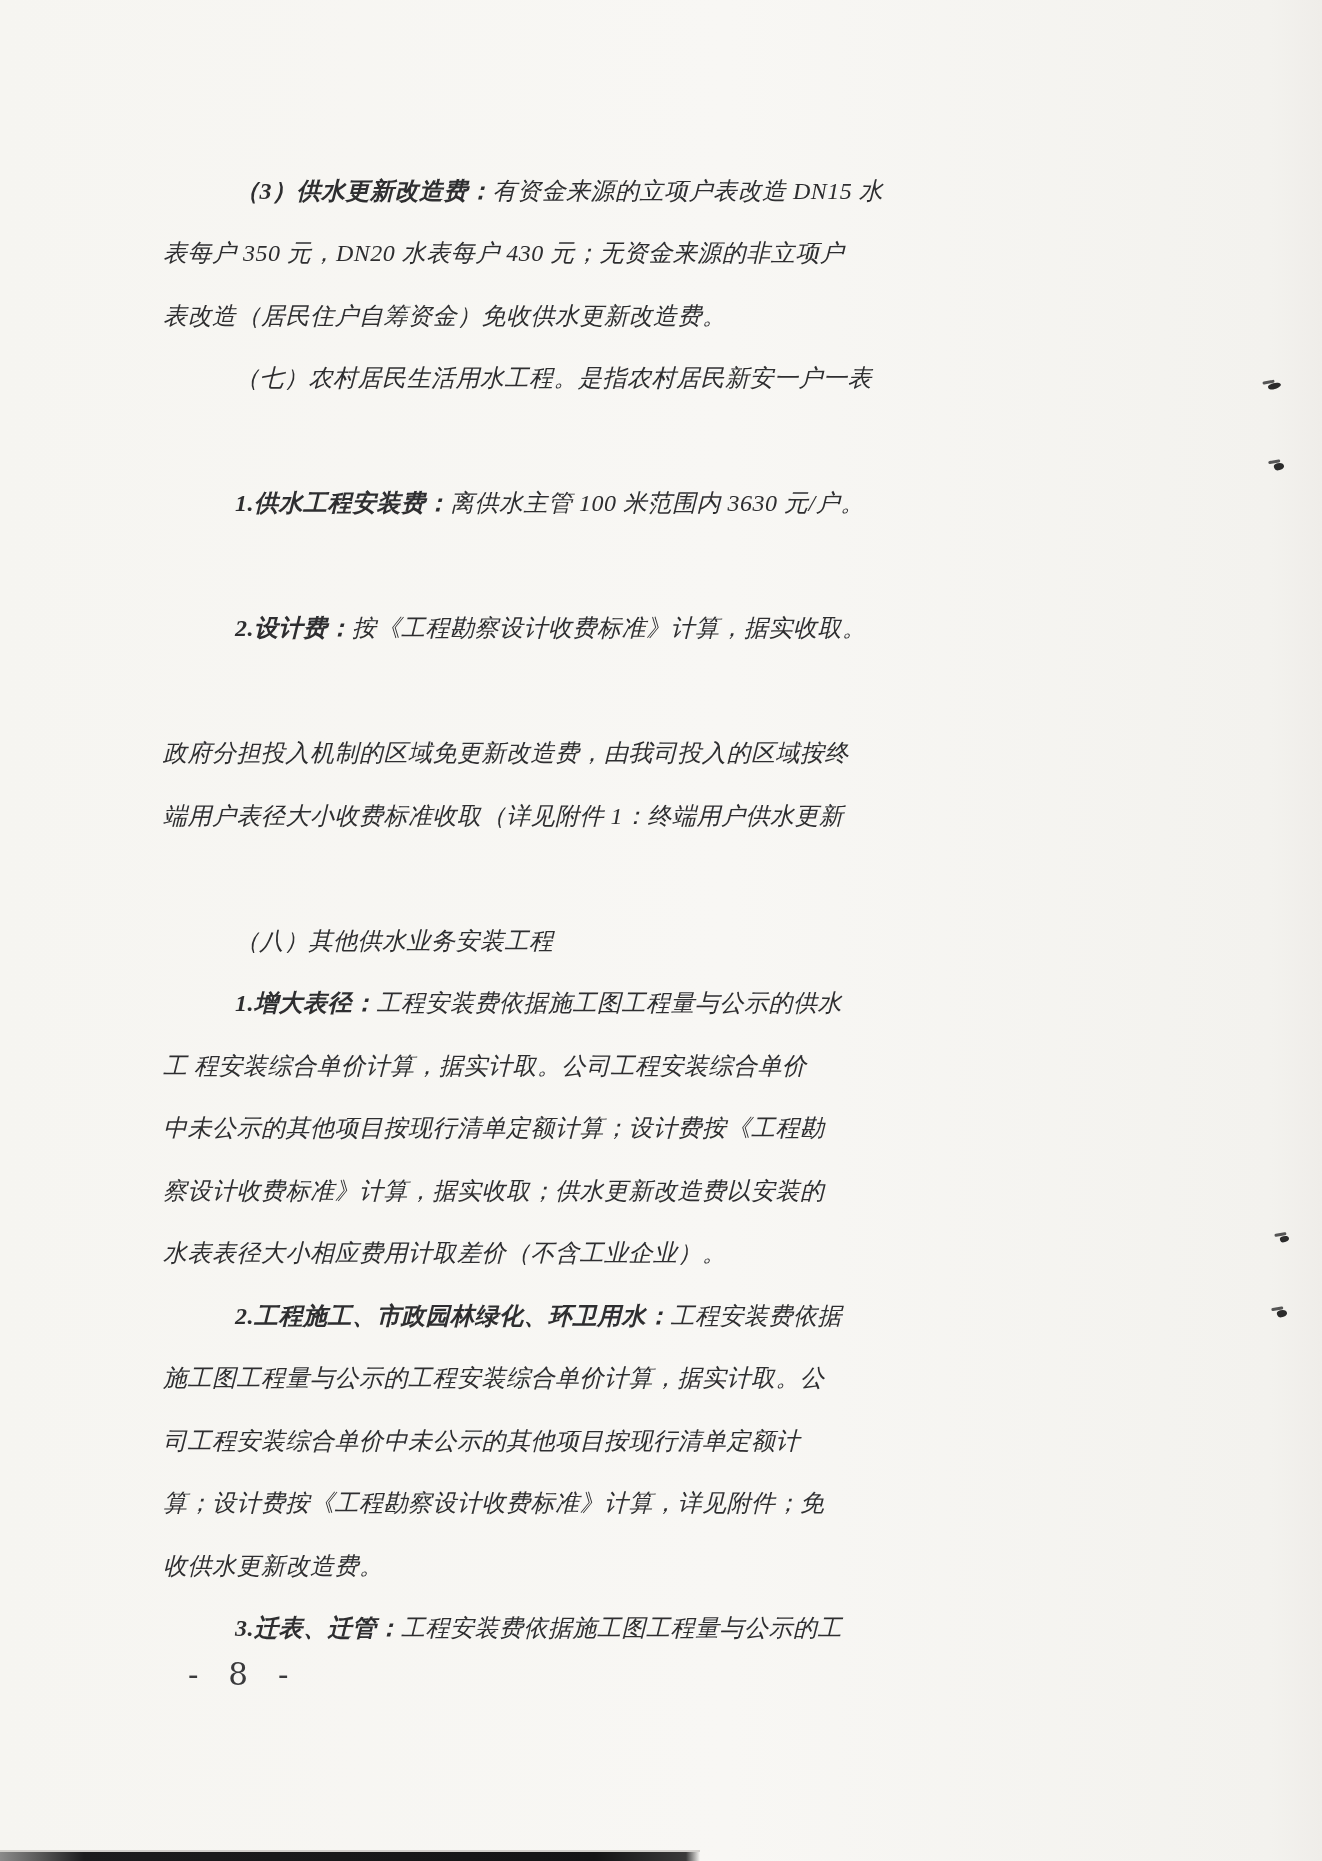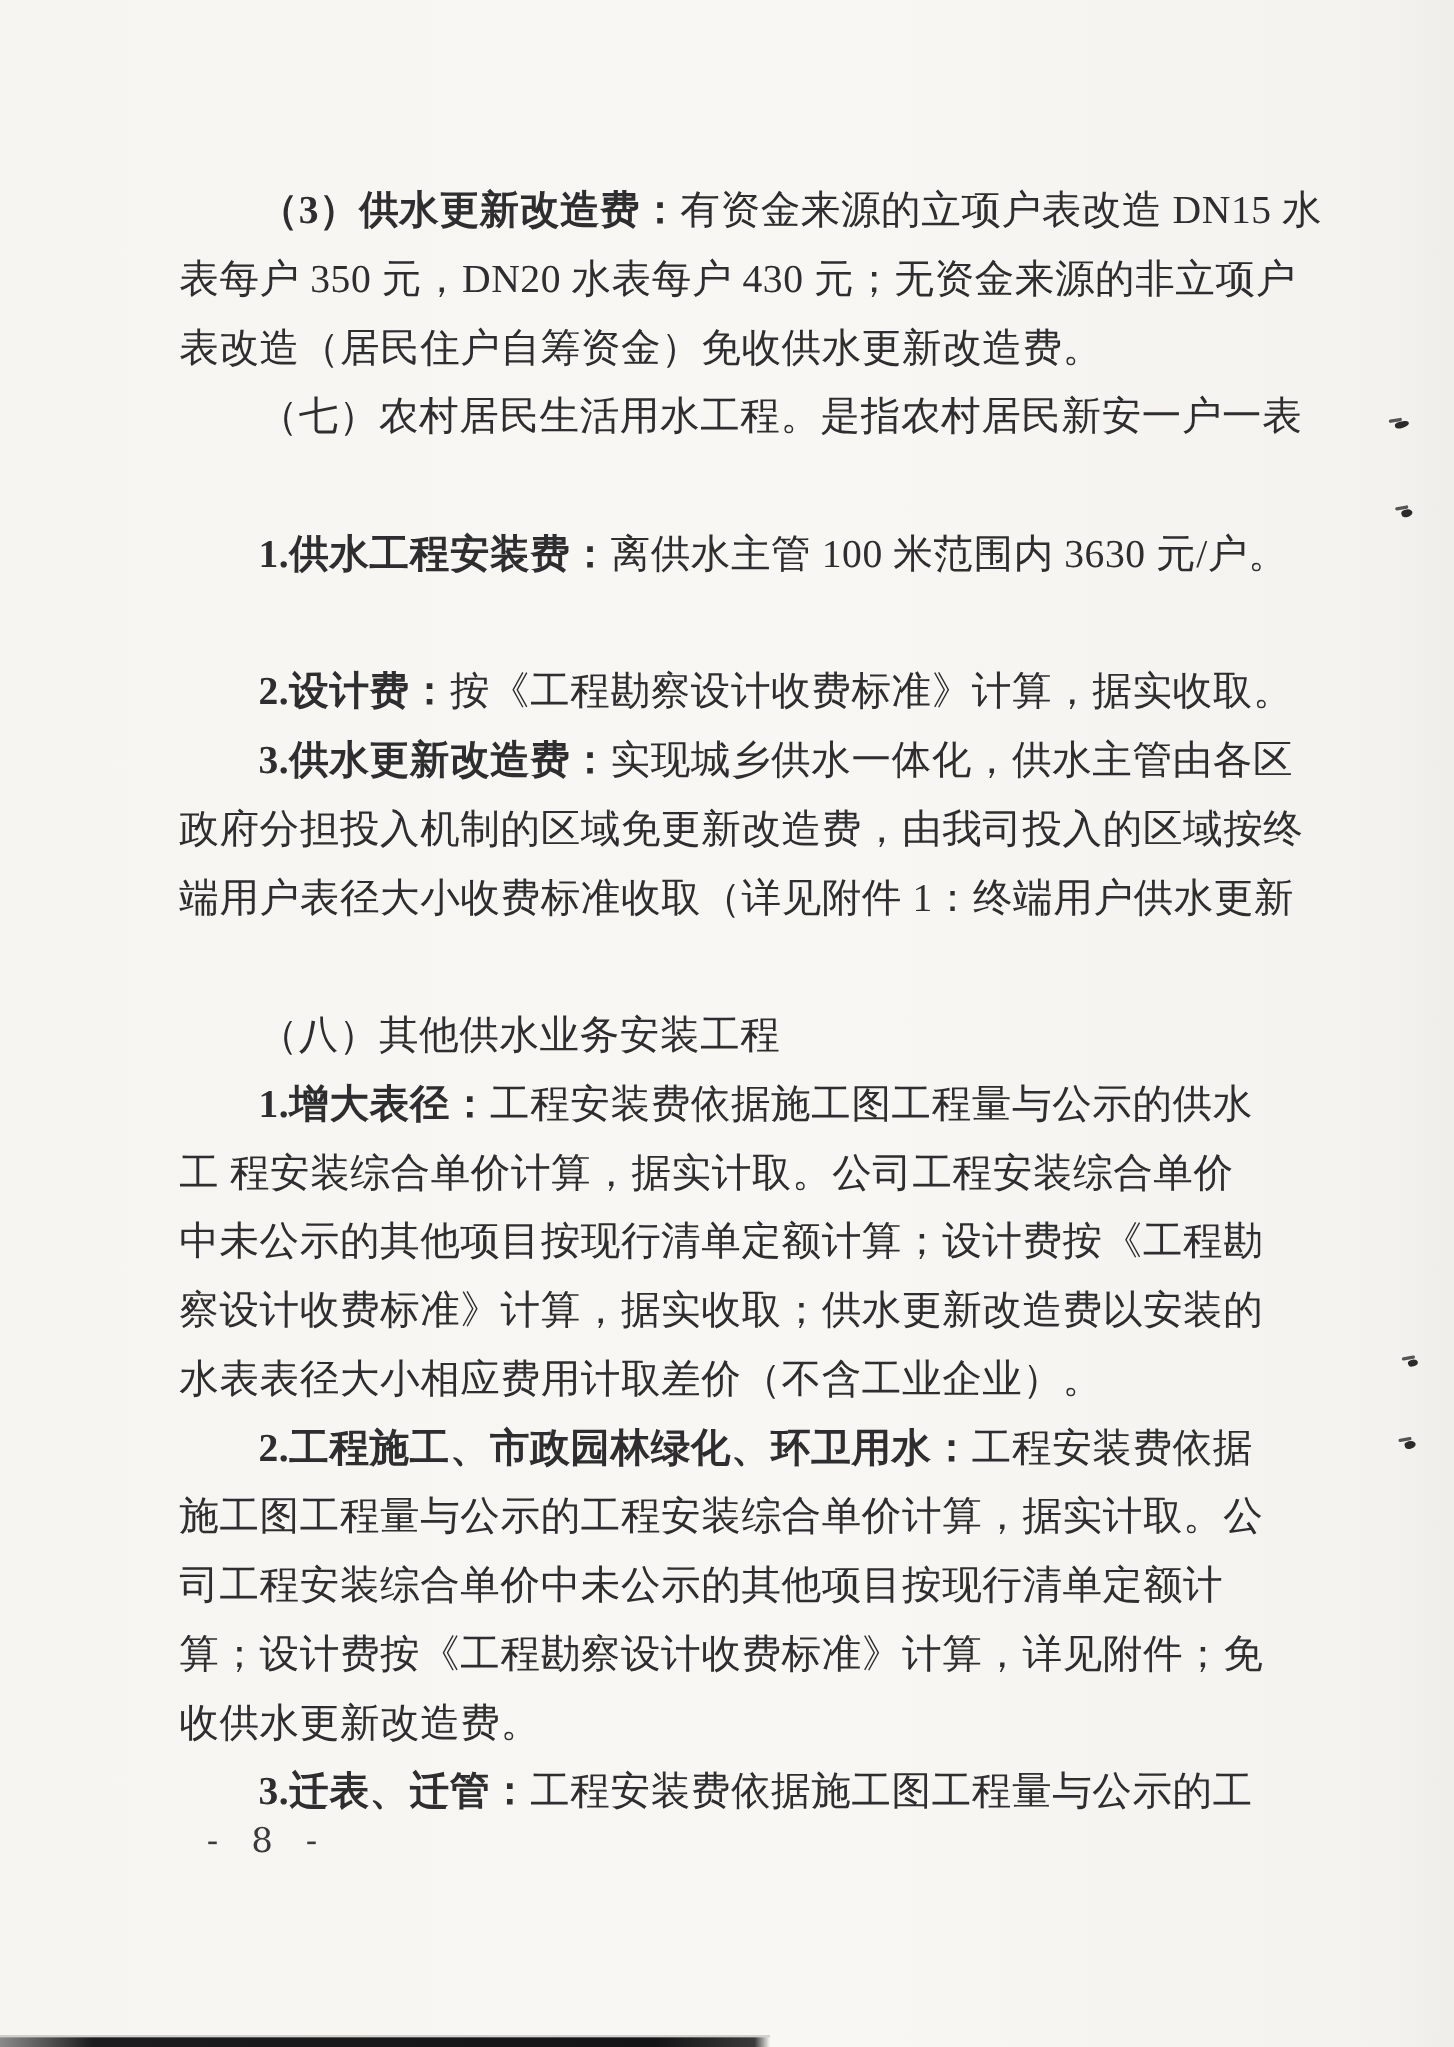--- a/index.html
+++ b/index.html
@@ -13,26 +13,27 @@
     position:relative;
     width:1322px;height:1861px;
     background:linear-gradient(90deg,#f6f5f1 0%,#f8f7f4 55%,#f3f2ee 96%,#efede9 100%);
     color:#2e2e30;
     overflow:hidden;
   }
   .line{
     position:absolute;
     left:163px;
     width:1010px;
-    font-size:36px;
+    font-size:24px;
     line-height:48px;
     letter-spacing:0.5px;
     white-space:nowrap;
     color:#2e2e30;
     font-family:"Liberation Serif","DejaVu Serif",serif;
+    font-style:italic;
   }
   .line.indent{padding-left:72px;}
   .lead{font-weight:bold;}
   .page-number{
     position:absolute;
     left:188px;top:1656px;
     font-size:31px;
     letter-spacing:10px;
     color:#3a3a3c;
     font-family:"DejaVu Serif","Liberation Serif",serif;
@@ -74,21 +75,20 @@
 <body>
 
 <div class="page">
 
   <div class="line indent" style="top:167px"><span class="lead">（3）供水更新改造费：</span><span>有资金来源的立项户表改造 DN15 水</span></div>
   <div class="line" style="top:229px"><span>表每户 350 元，DN20 水表每户 430 元；无资金来源的非立项户</span></div>
   <div class="line" style="top:292px"><span>表改造（居民住户自筹资金）免收供水更新改造费。</span></div>
   <div class="line indent" style="top:354px"><span>（七）农村居民生活用水工程。是指农村居民新安一户一表</span></div>
   <div class="line indent" style="top:479px"><span class="lead">1.供水工程安装费：</span><span>离供水主管 100 米范围内 3630 元/户。</span></div>
   <div class="line indent" style="top:604px"><span class="lead">2.设计费：</span><span>按《工程勘察设计收费标准》计算，据实收取。</span></div>
-  <div class="line indent" style="top:667px"><span class="lead">3.供水更新改造费：</span><span>实现城乡供水一体化，供水主管由各区</span></div>
   <div class="line" style="top:729px"><span>政府分担投入机制的区域免更新改造费，由我司投入的区域按终</span></div>
   <div class="line" style="top:792px"><span>端用户表径大小收费标准收取（详见附件 1：终端用户供水更新</span></div>
   <div class="line indent" style="top:917px"><span>（八）其他供水业务安装工程</span></div>
   <div class="line indent" style="top:979px"><span class="lead">1.增大表径：</span><span>工程安装费依据施工图工程量与公示的供水</span></div>
   <div class="line" style="top:1042px"><span>工 程安装综合单价计算，据实计取。公司工程安装综合单价</span></div>
   <div class="line" style="top:1104px"><span>中未公示的其他项目按现行清单定额计算；设计费按《工程勘</span></div>
   <div class="line" style="top:1167px"><span>察设计收费标准》计算，据实收取；供水更新改造费以安装的</span></div>
   <div class="line" style="top:1229px"><span>水表表径大小相应费用计取差价（不含工业企业）。</span></div>
   <div class="line indent" style="top:1292px"><span class="lead">2.工程施工、市政园林绿化、环卫用水：</span><span>工程安装费依据</span></div>
   <div class="line" style="top:1354px"><span>施工图工程量与公示的工程安装综合单价计算，据实计取。公</span></div>

